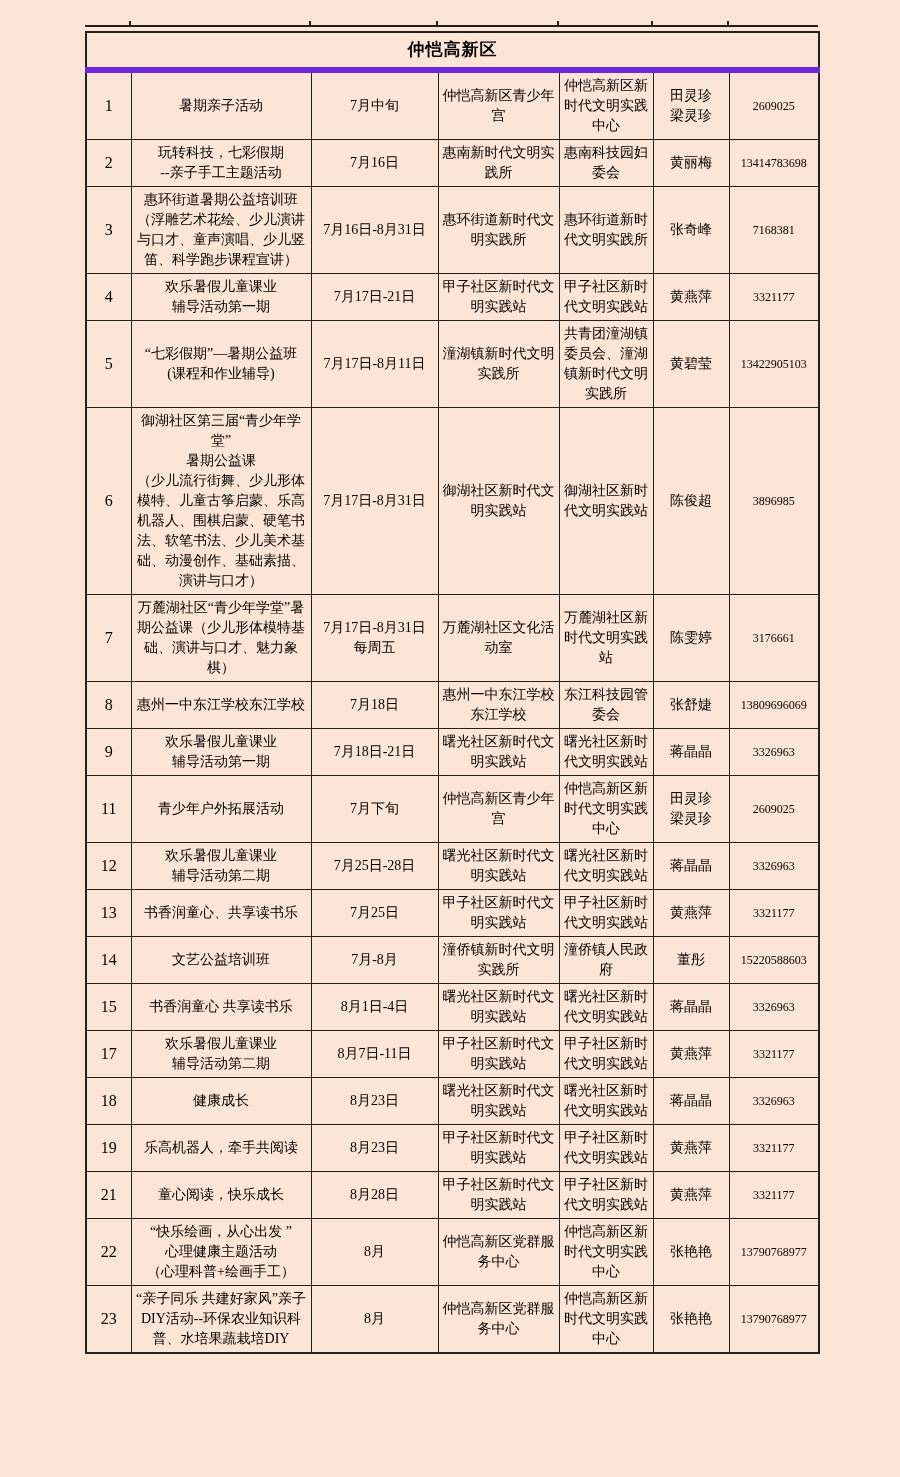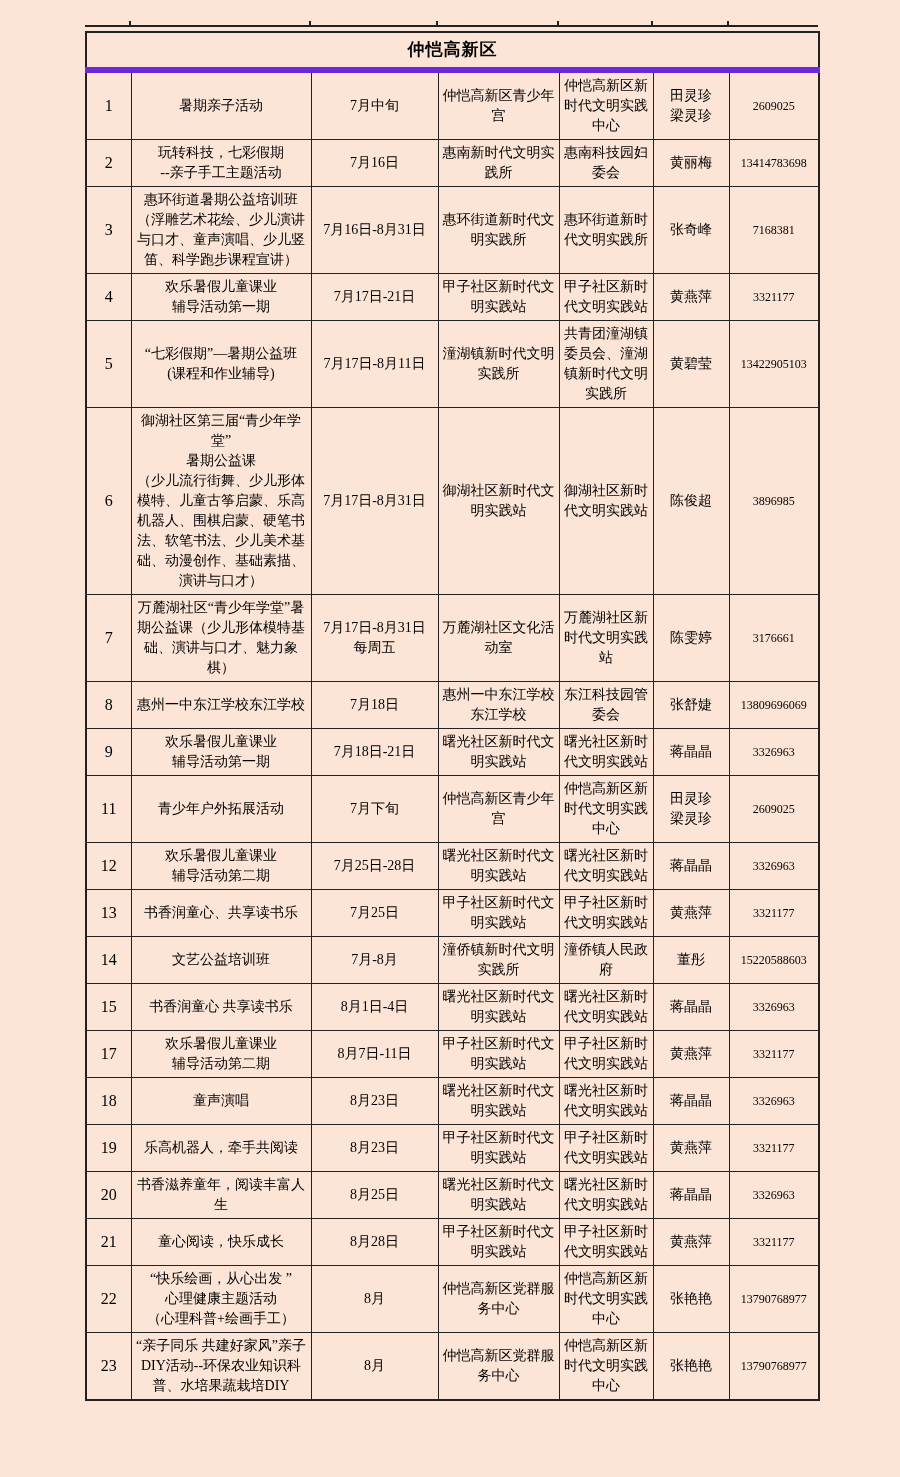--- a/index.html
+++ b/index.html
@@ -214,44 +214,35 @@
     <td class="c-act">欢乐暑假儿童课业
 辅导活动第二期</td>
     <td class="c-date">8月7日-11日</td>
     <td class="c-loc">甲子社区新时代文明实践站</td>
     <td class="c-org">甲子社区新时代文明实践站</td>
     <td class="c-contact">黄燕萍</td>
     <td class="c-phone">3321177</td>
   </tr>
         <tr>
     <td class="c-num">18</td>
-    <td class="c-act">童声演唱</td>
+    <td class="c-act">健康成长</td>
     <td class="c-date">8月23日</td>
     <td class="c-loc">曙光社区新时代文明实践站</td>
     <td class="c-org">曙光社区新时代文明实践站</td>
     <td class="c-contact">蒋晶晶</td>
     <td class="c-phone">3326963</td>
   </tr>
         <tr>
     <td class="c-num">19</td>
     <td class="c-act">乐高机器人，牵手共阅读</td>
     <td class="c-date">8月23日</td>
     <td class="c-loc">甲子社区新时代文明实践站</td>
     <td class="c-org">甲子社区新时代文明实践站</td>
     <td class="c-contact">黄燕萍</td>
     <td class="c-phone">3321177</td>
-  </tr>
-        <tr>
-    <td class="c-num">20</td>
-    <td class="c-act">书香滋养童年，阅读丰富人生</td>
-    <td class="c-date">8月25日</td>
-    <td class="c-loc">曙光社区新时代文明实践站</td>
-    <td class="c-org">曙光社区新时代文明实践站</td>
-    <td class="c-contact">蒋晶晶</td>
-    <td class="c-phone">3326963</td>
   </tr>
         <tr>
     <td class="c-num">21</td>
     <td class="c-act">童心阅读，快乐成长</td>
     <td class="c-date">8月28日</td>
     <td class="c-loc">甲子社区新时代文明实践站</td>
     <td class="c-org">甲子社区新时代文明实践站</td>
     <td class="c-contact">黄燕萍</td>
     <td class="c-phone">3321177</td>
   </tr>

